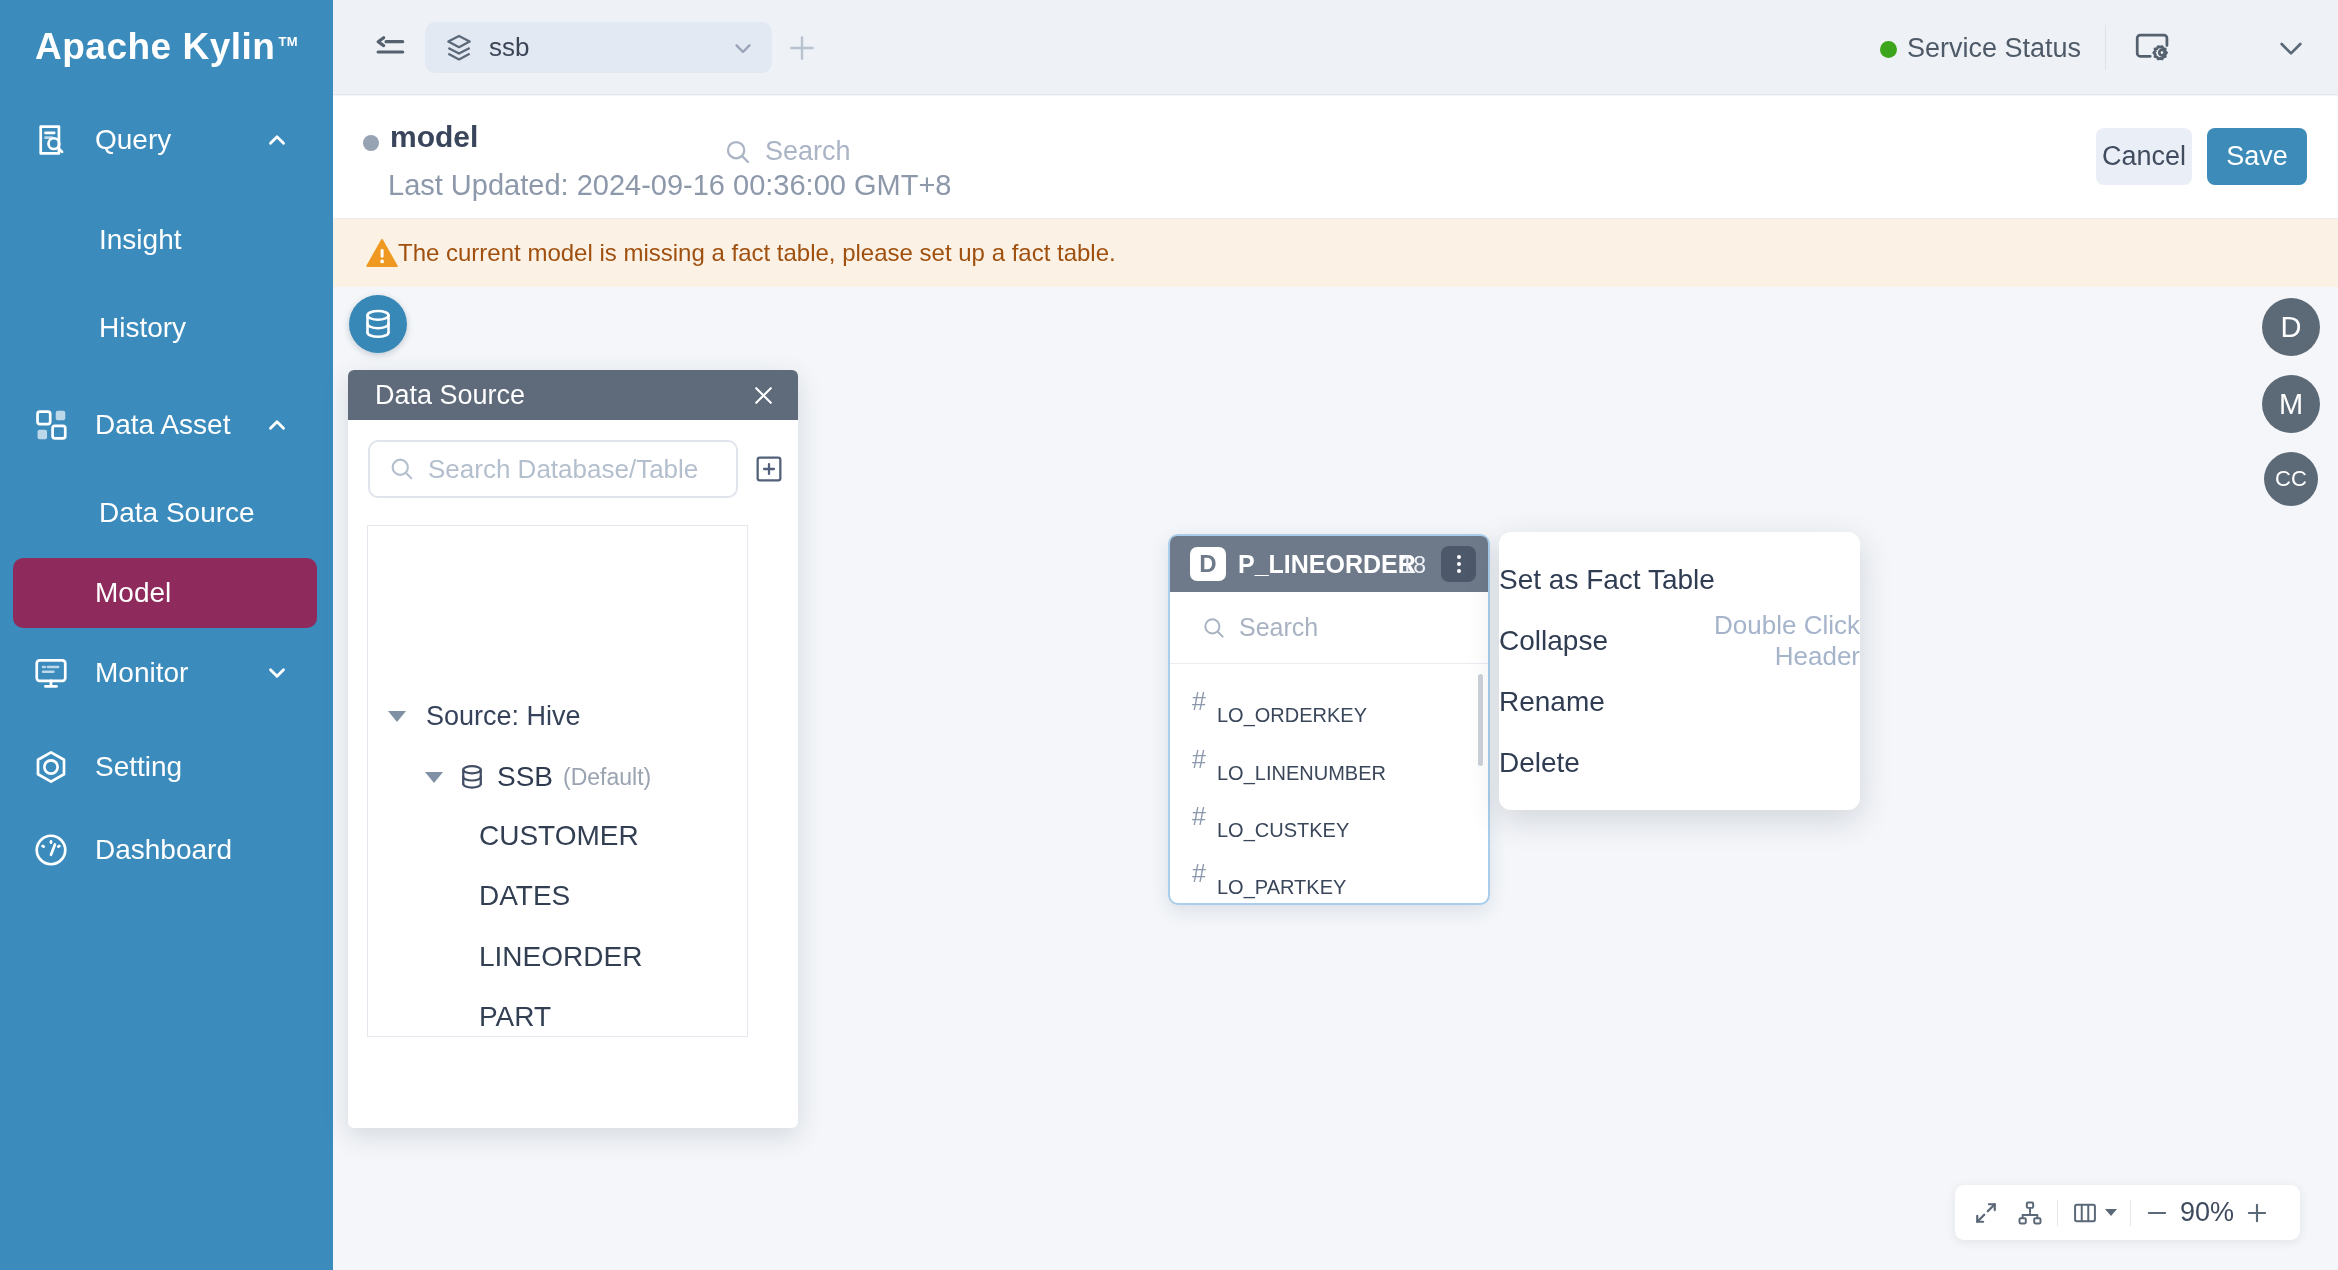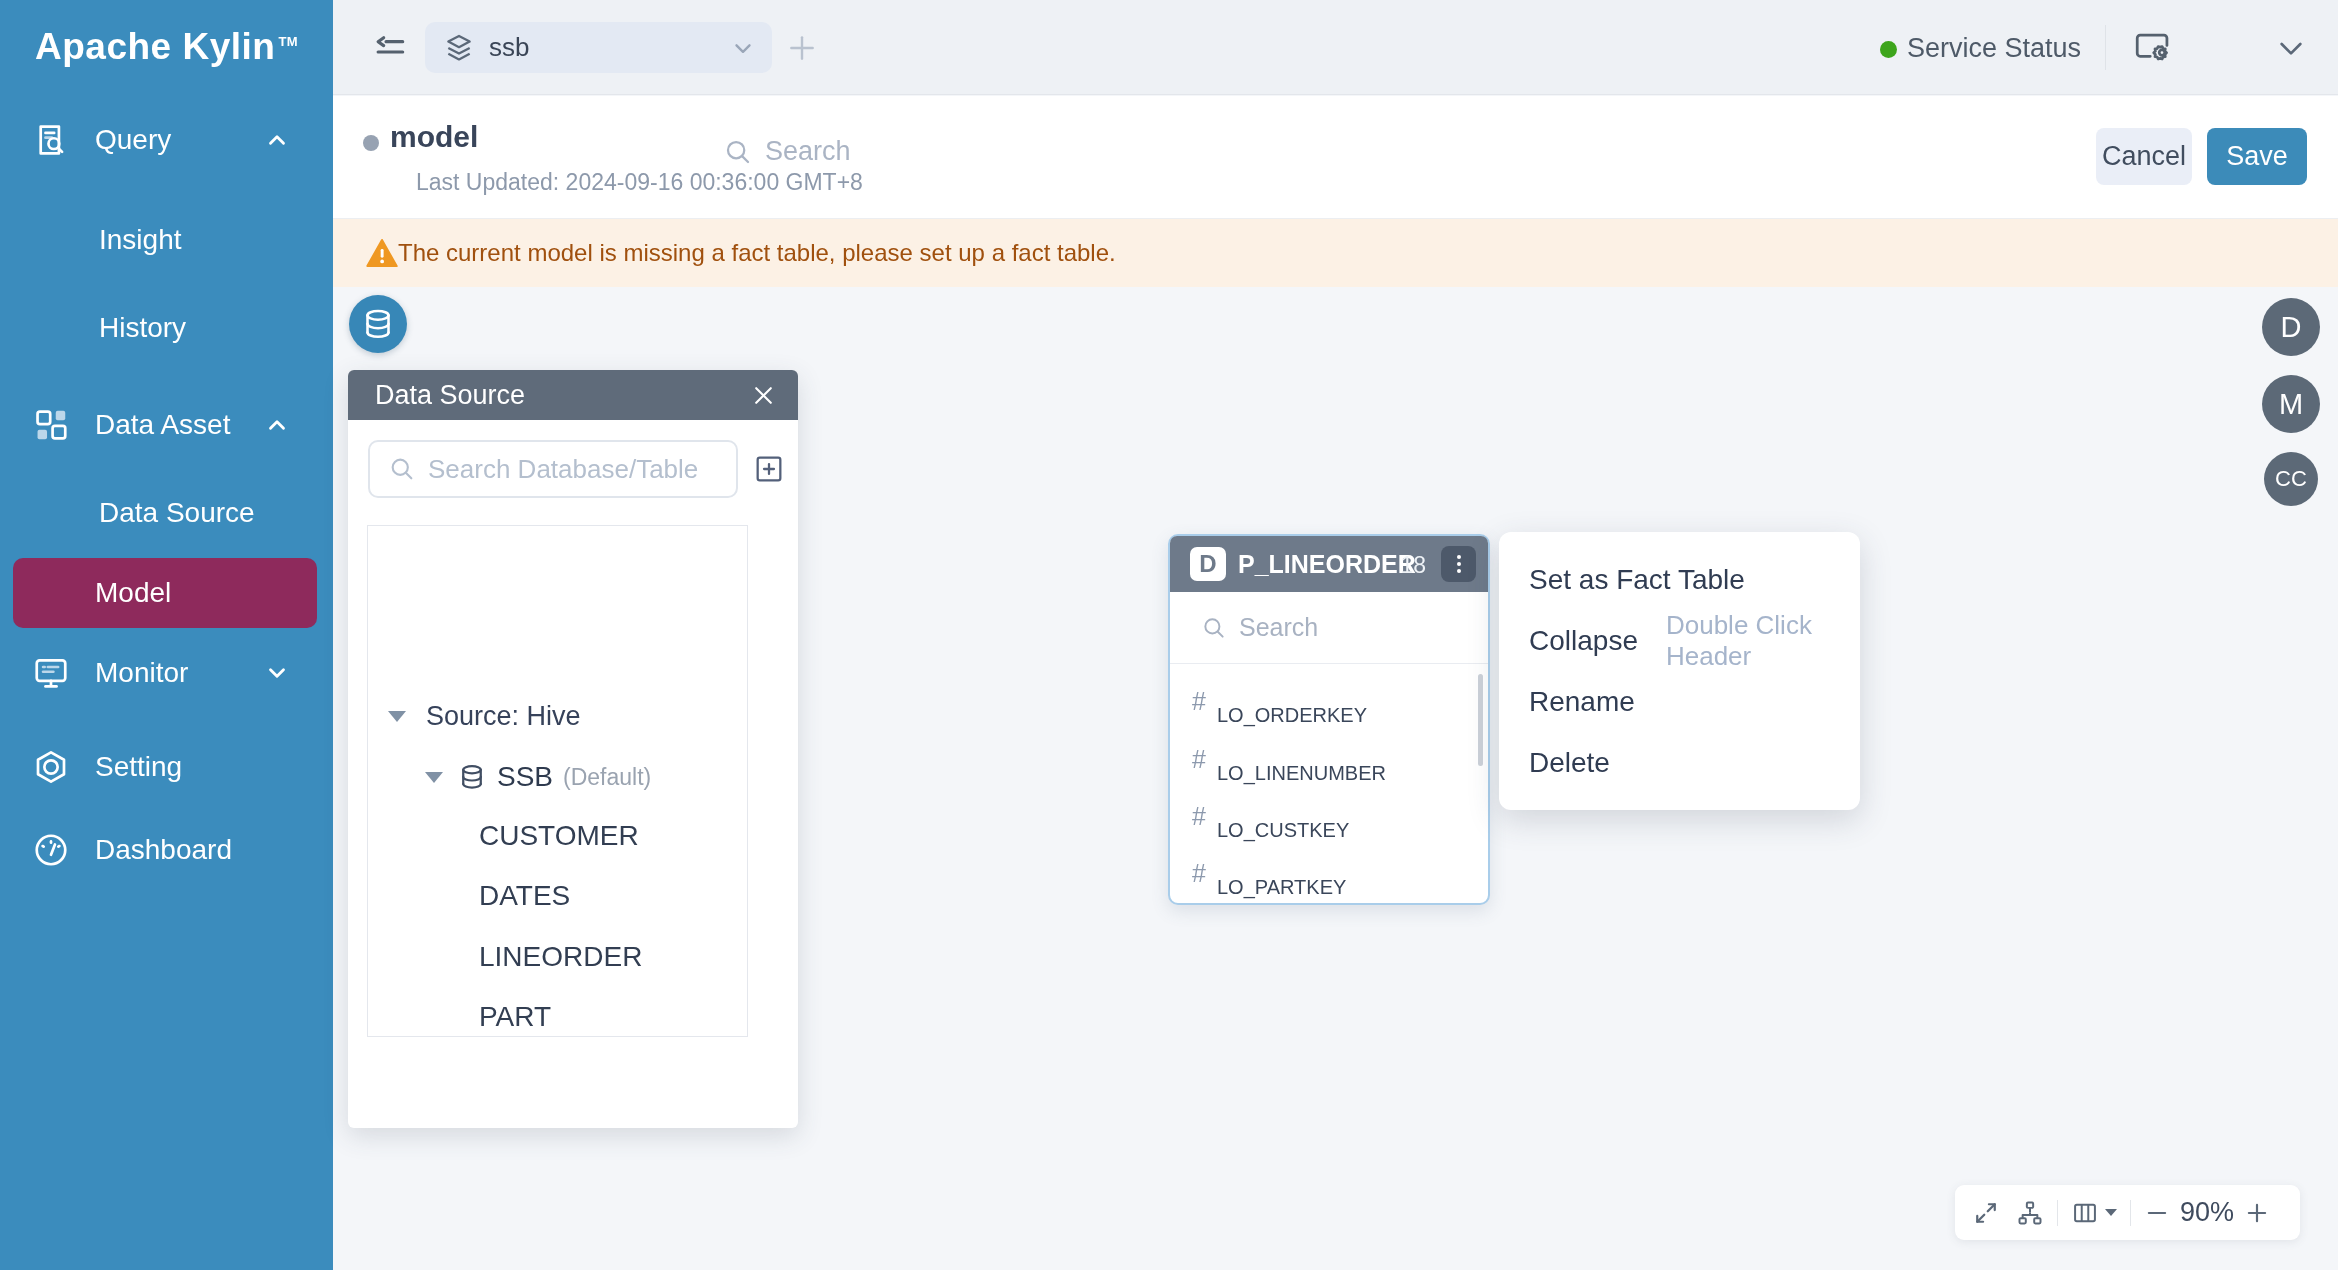--- a/index.html
+++ b/index.html
@@ -33,21 +33,21 @@
   .svc-dot { position:absolute; left:1547px; top:41px; width:17px; height:17px; border-radius:50%; background:#3da51c; }
   .svc-label { position:absolute; left:1574px; top:33px; font-size:27px; color:#4e5a68; cursor:pointer; }
   .top-divider { position:absolute; left:1772px; top:25px; width:1px; height:45px; background:#dfe3e8; }
   .sys-icon { position:absolute; left:1798px; top:26px; width:44px; height:44px; color:#55616e; cursor:pointer; }
   .top-chev { position:absolute; left:1942px; top:32px; width:32px; height:32px; color:#5b6878; cursor:pointer; }
 
   
   .modelband { position:absolute; left:333px; top:96px; width:2005px; height:123px; background:#fff; border-bottom:1px solid #eceef1; }
   .mb-dot { position:absolute; left:30px; top:39px; width:16px; height:16px; border-radius:50%; background:#97a2b2; }
   .mb-title { position:absolute; left:57px; top:24px; font-size:30px; font-weight:bold; color:#39455a; }
-  .mb-updated { position:absolute; left:55px; top:73px; font-size:23px; color:#8d99ab;margin-left:28px; }
+  .mb-updated { position:absolute; left:55px; top:73px; font-size:29px; color:#8d99ab; }
   .mb-search { position:absolute; left:390px; top:40px; display:flex; align-items:center; cursor:text; }
   .mb-search .sicon { color:#aab4c4; }
   .mb-search .stext { margin-left:12px; font-size:27px; color:#aab4c4; }
   .btn { position:absolute; top:32px; height:57px; border-radius:8px; font-size:27px; display:flex; align-items:center; justify-content:center; cursor:pointer; }
   .btn-cancel { right:146px; width:96px; background:#eaeef7; color:#414d5f; }
   .btn-save { right:31px; width:100px; background:#3c8bb9; color:#fff; }
 
   
   .banner { position:absolute; left:333px; top:219px; width:2005px; height:68px; background:#fcf1e5; display:flex; align-items:center; }
   .banner .tri { margin-left:33px; width:32px; height:30px; }
@@ -95,21 +95,21 @@
   .tcard-search .sicon { margin-left:31px; color:#a8b2c2; }
   .tcard-search .stext { margin-left:12px; font-size:25px; color:#a8b2c2; }
   .col-row { position:absolute; left:0; width:100%; height:56px; display:flex; align-items:center; cursor:grab; }
   .col-row .hash { margin-left:16px; width:26px; font-size:25px; color:#8c99ad; text-align:center; }
   .col-row .cname { margin-left:5px; font-size:20px; color:#3a465a;margin-top:28px; }
   .tcard-scrollbar { position:absolute; right:5px; top:138px; width:5px; height:92px; background:#ccd1d9; border-radius:3px; cursor:pointer; }
 
   
   .ctx-menu { position:absolute; left:1166px; top:245px; width:361px; height:278px; background:#fff; border-radius:12px;
               box-shadow:0 10px 32px rgba(50,62,82,.18); padding-top:17px; }
-  .ctx-item { height:61px; display:flex; align-items:center; padding-left:30px; cursor:pointer; }
+  .ctx-item { height:61px; display:flex; align-items:center; cursor:pointer;text-align:right; }
   .ctx-item .mlabel { font-size:28px; color:#303c52; }
   .ctx-item .mhint { font-size:26px; color:#a5b4cb; margin-left:28px; }
 
   
   .avatar { position:absolute; border-radius:50%; background:#5c6977; color:#fff;
             display:flex; align-items:center; justify-content:center; cursor:pointer; }
   .av-0 { left:1929px; top:11px;  width:58px; height:58px; font-size:29px; }
   .av-1 { left:1929px; top:88px;  width:58px; height:58px; font-size:29px; }
   .av-2 { left:1931px; top:165px; width:54px; height:54px; font-size:22px; }
 

